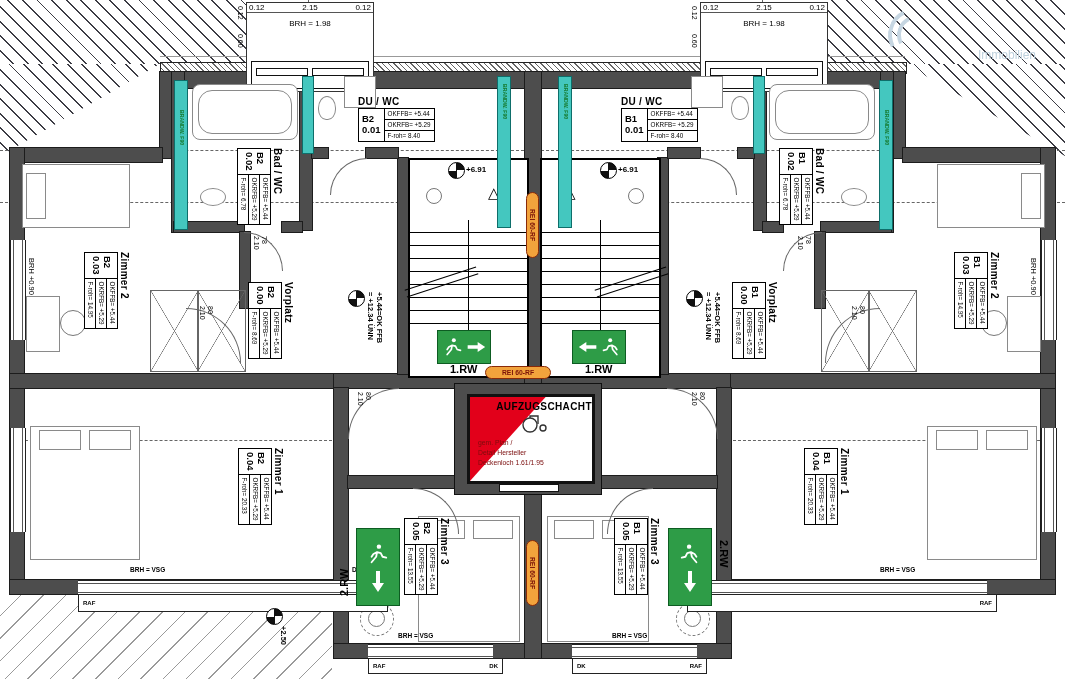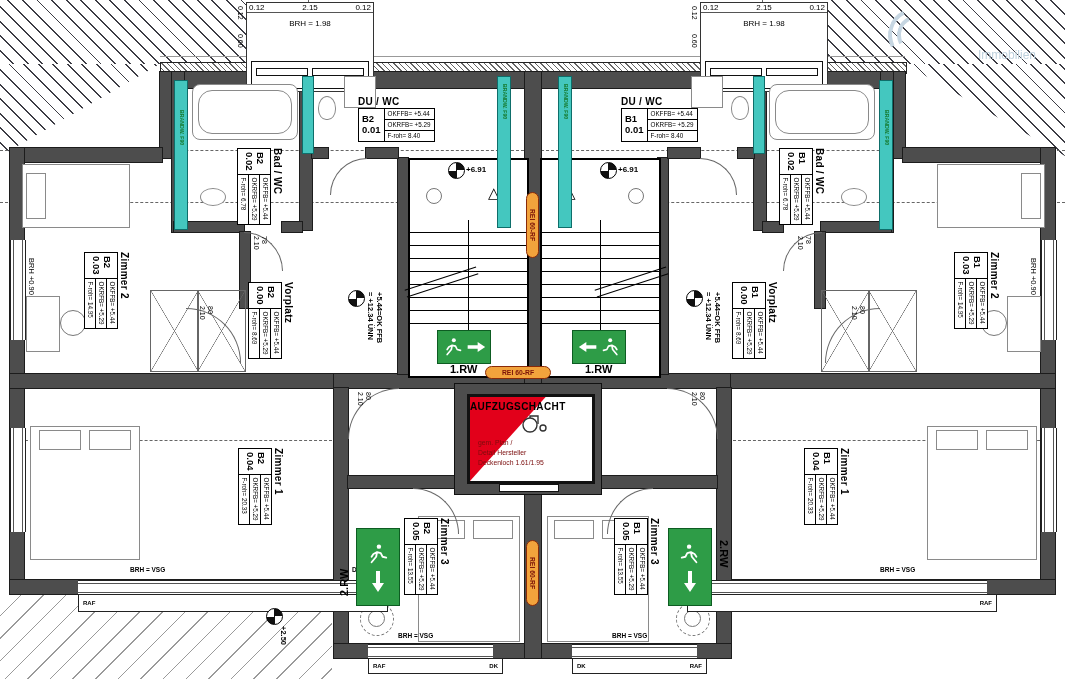--- a/index.html
+++ b/index.html
@@ -45,21 +45,21 @@
        background:conic-gradient(#111 0 25%,#fff 25% 50%,#111 50% 75%,#fff 75%)}
   .lvltxt{font-size:8px;font-weight:bold;white-space:nowrap;z-index:26}
   
   .capsule{background:#f2a33c;border:1px solid #8a2a08;border-radius:7px;color:#7a1208;
            font-size:6.8px;font-weight:bold;display:flex;align-items:center;justify-content:center;
            z-index:32;white-space:nowrap}
   
   .elev-frame{background:#4d4d4d;outline:1px solid #111;z-index:14}
   .elev-inner{position:absolute;background:#fff;border:3px solid #111}
   .elev-red{position:absolute;inset:0;background:#e2001a;clip-path:polygon(0 0,62% 0,0 100%)}
-  .elev-title{position:absolute;width:100%;text-align:left;font-weight:bold;font-size:10px;letter-spacing:.4px}
+  .elev-title{position:absolute;width:100%;text-align:right;font-weight:bold;font-size:10px;letter-spacing:.4px}
   .elev-note{position:absolute;font-size:6.8px;color:#7a0c0c;white-space:nowrap}
   
   .furn{border:1.5px solid #8a8a8a;background:#fff;z-index:6}
   .xcell{border:1px solid #666;z-index:6;background:
      linear-gradient(to top right,transparent calc(50% - .6px),#666 50%,transparent calc(50% + .6px)),
      linear-gradient(to bottom right,transparent calc(50% - .6px),#666 50%,transparent calc(50% + .6px))}
   .arc{border:1px solid #666;z-index:7}
   .arc-tl{border-right:none;border-bottom:none;border-top-left-radius:100%}
   .arc-tr{border-left:none;border-bottom:none;border-top-right-radius:100%}
   .circle{border:1.2px solid #777;border-radius:50%;background:#fff;z-index:6}

